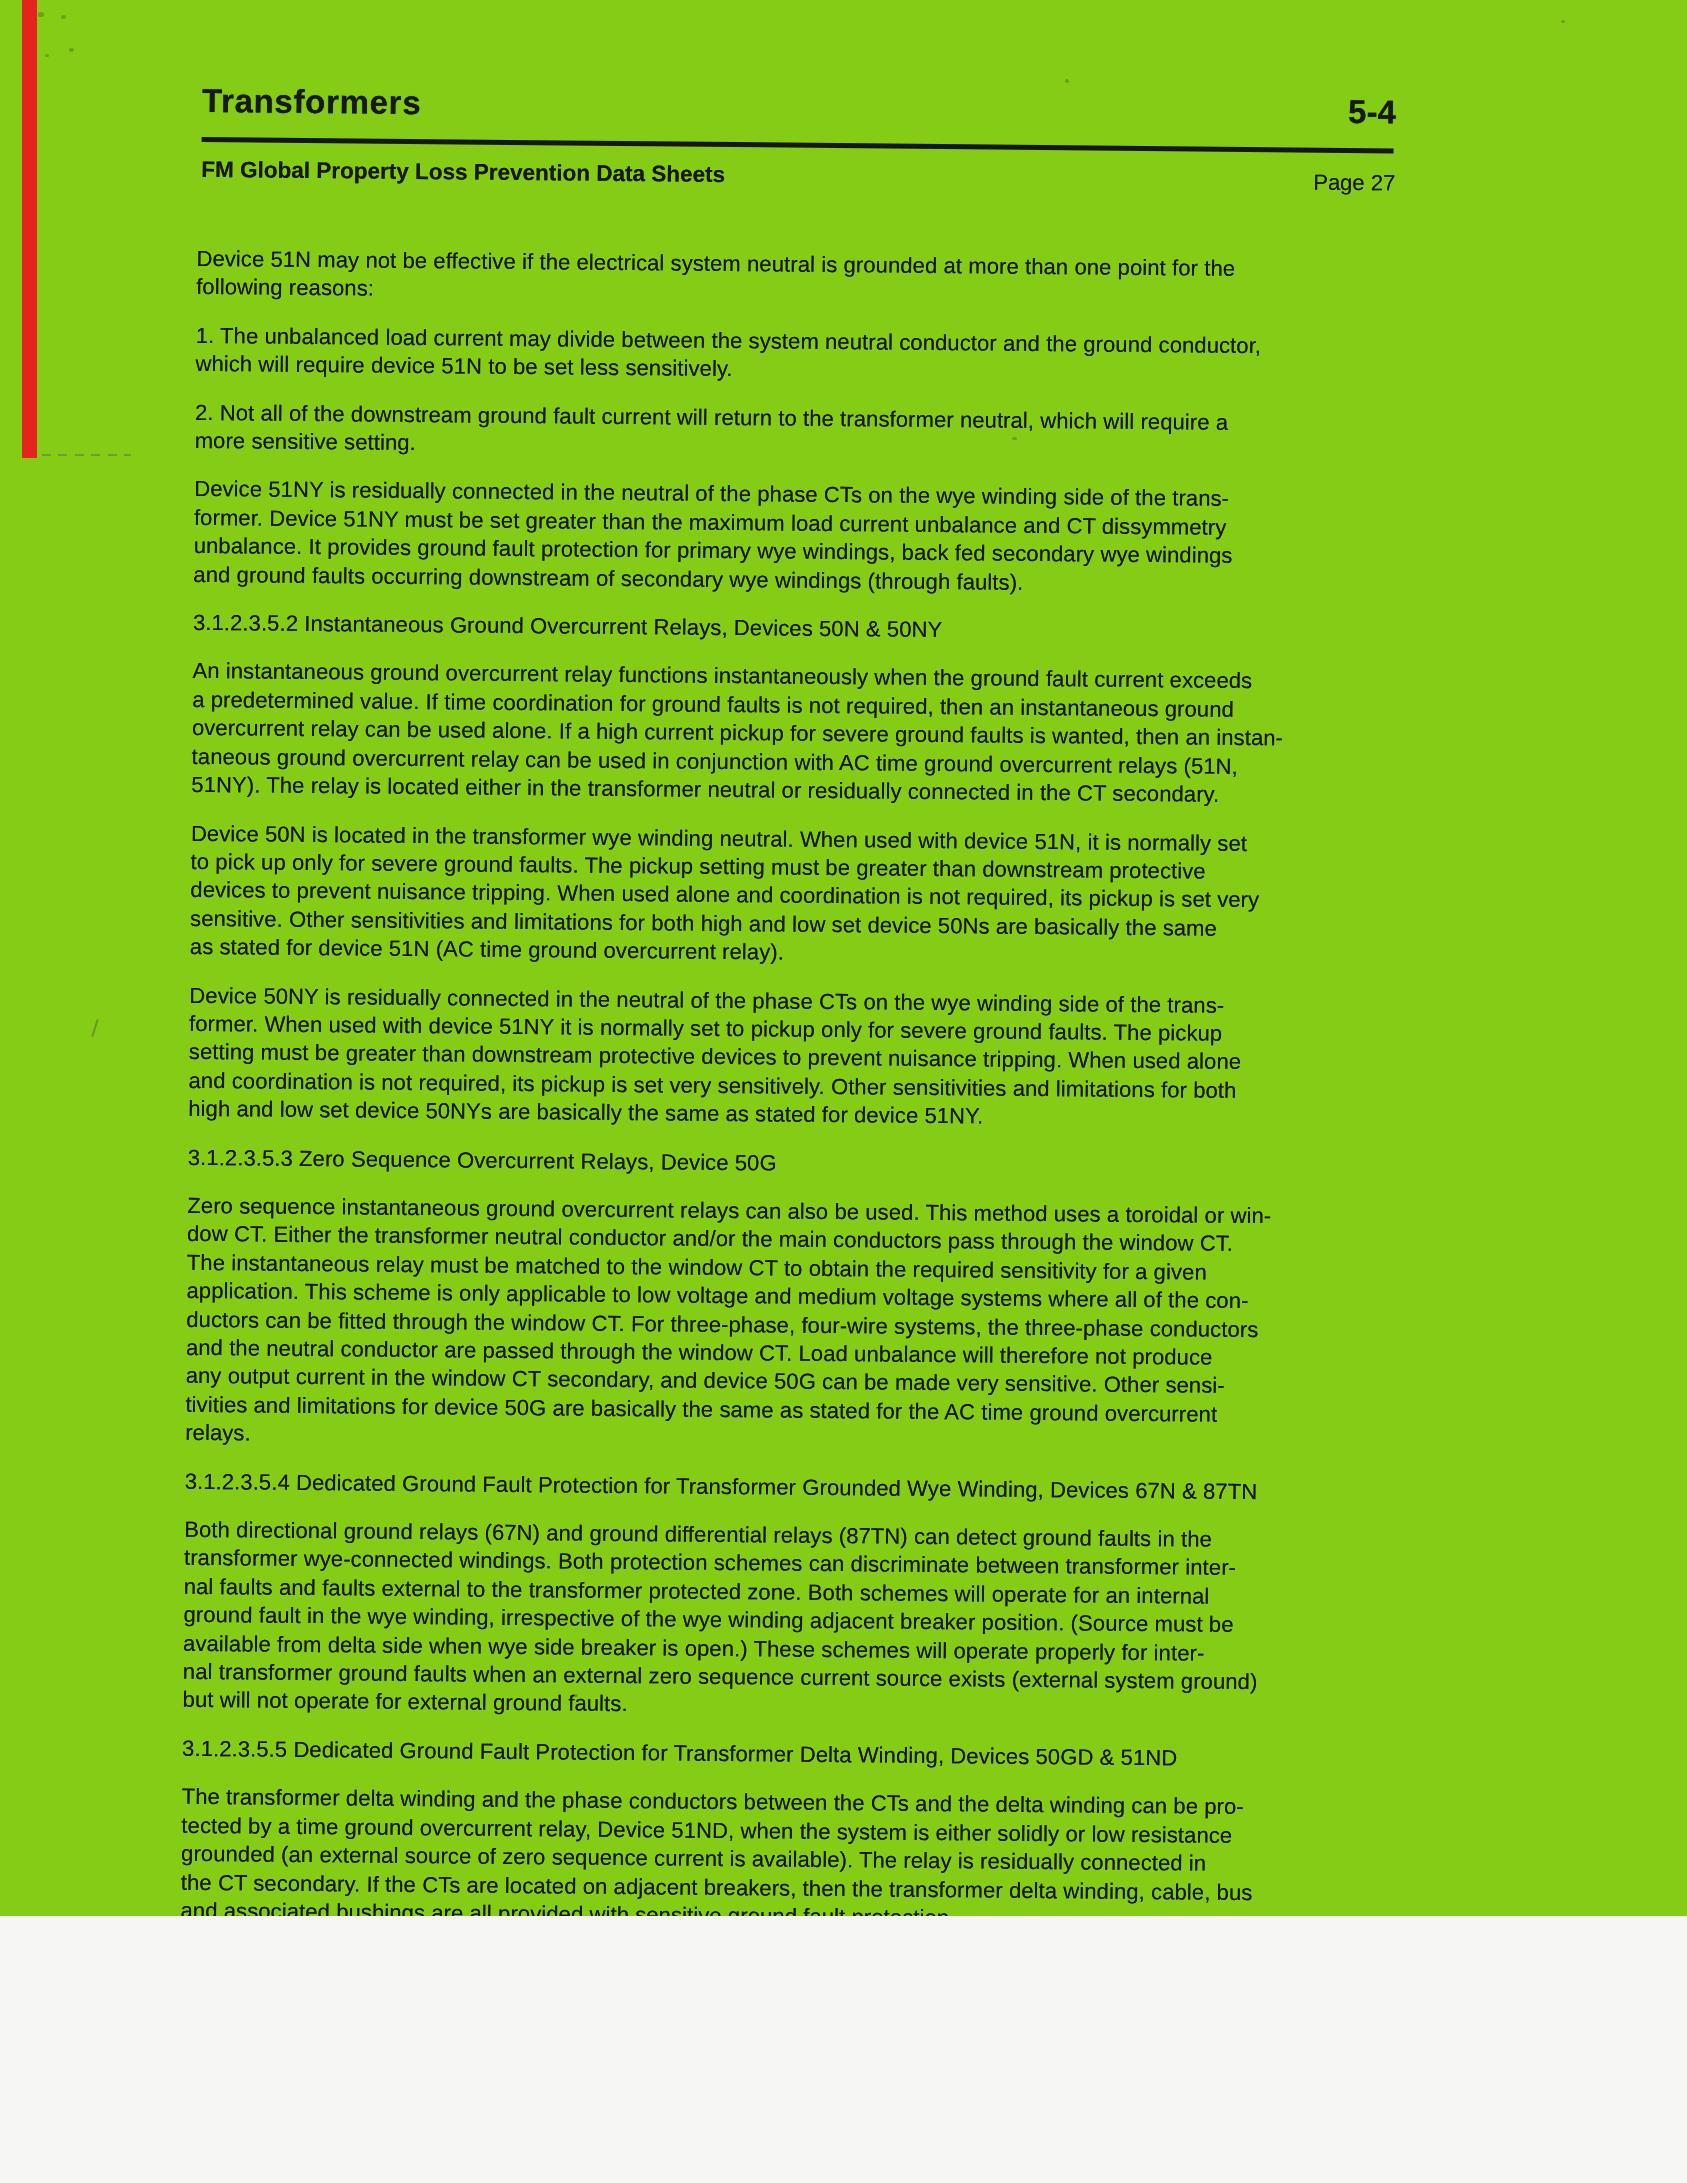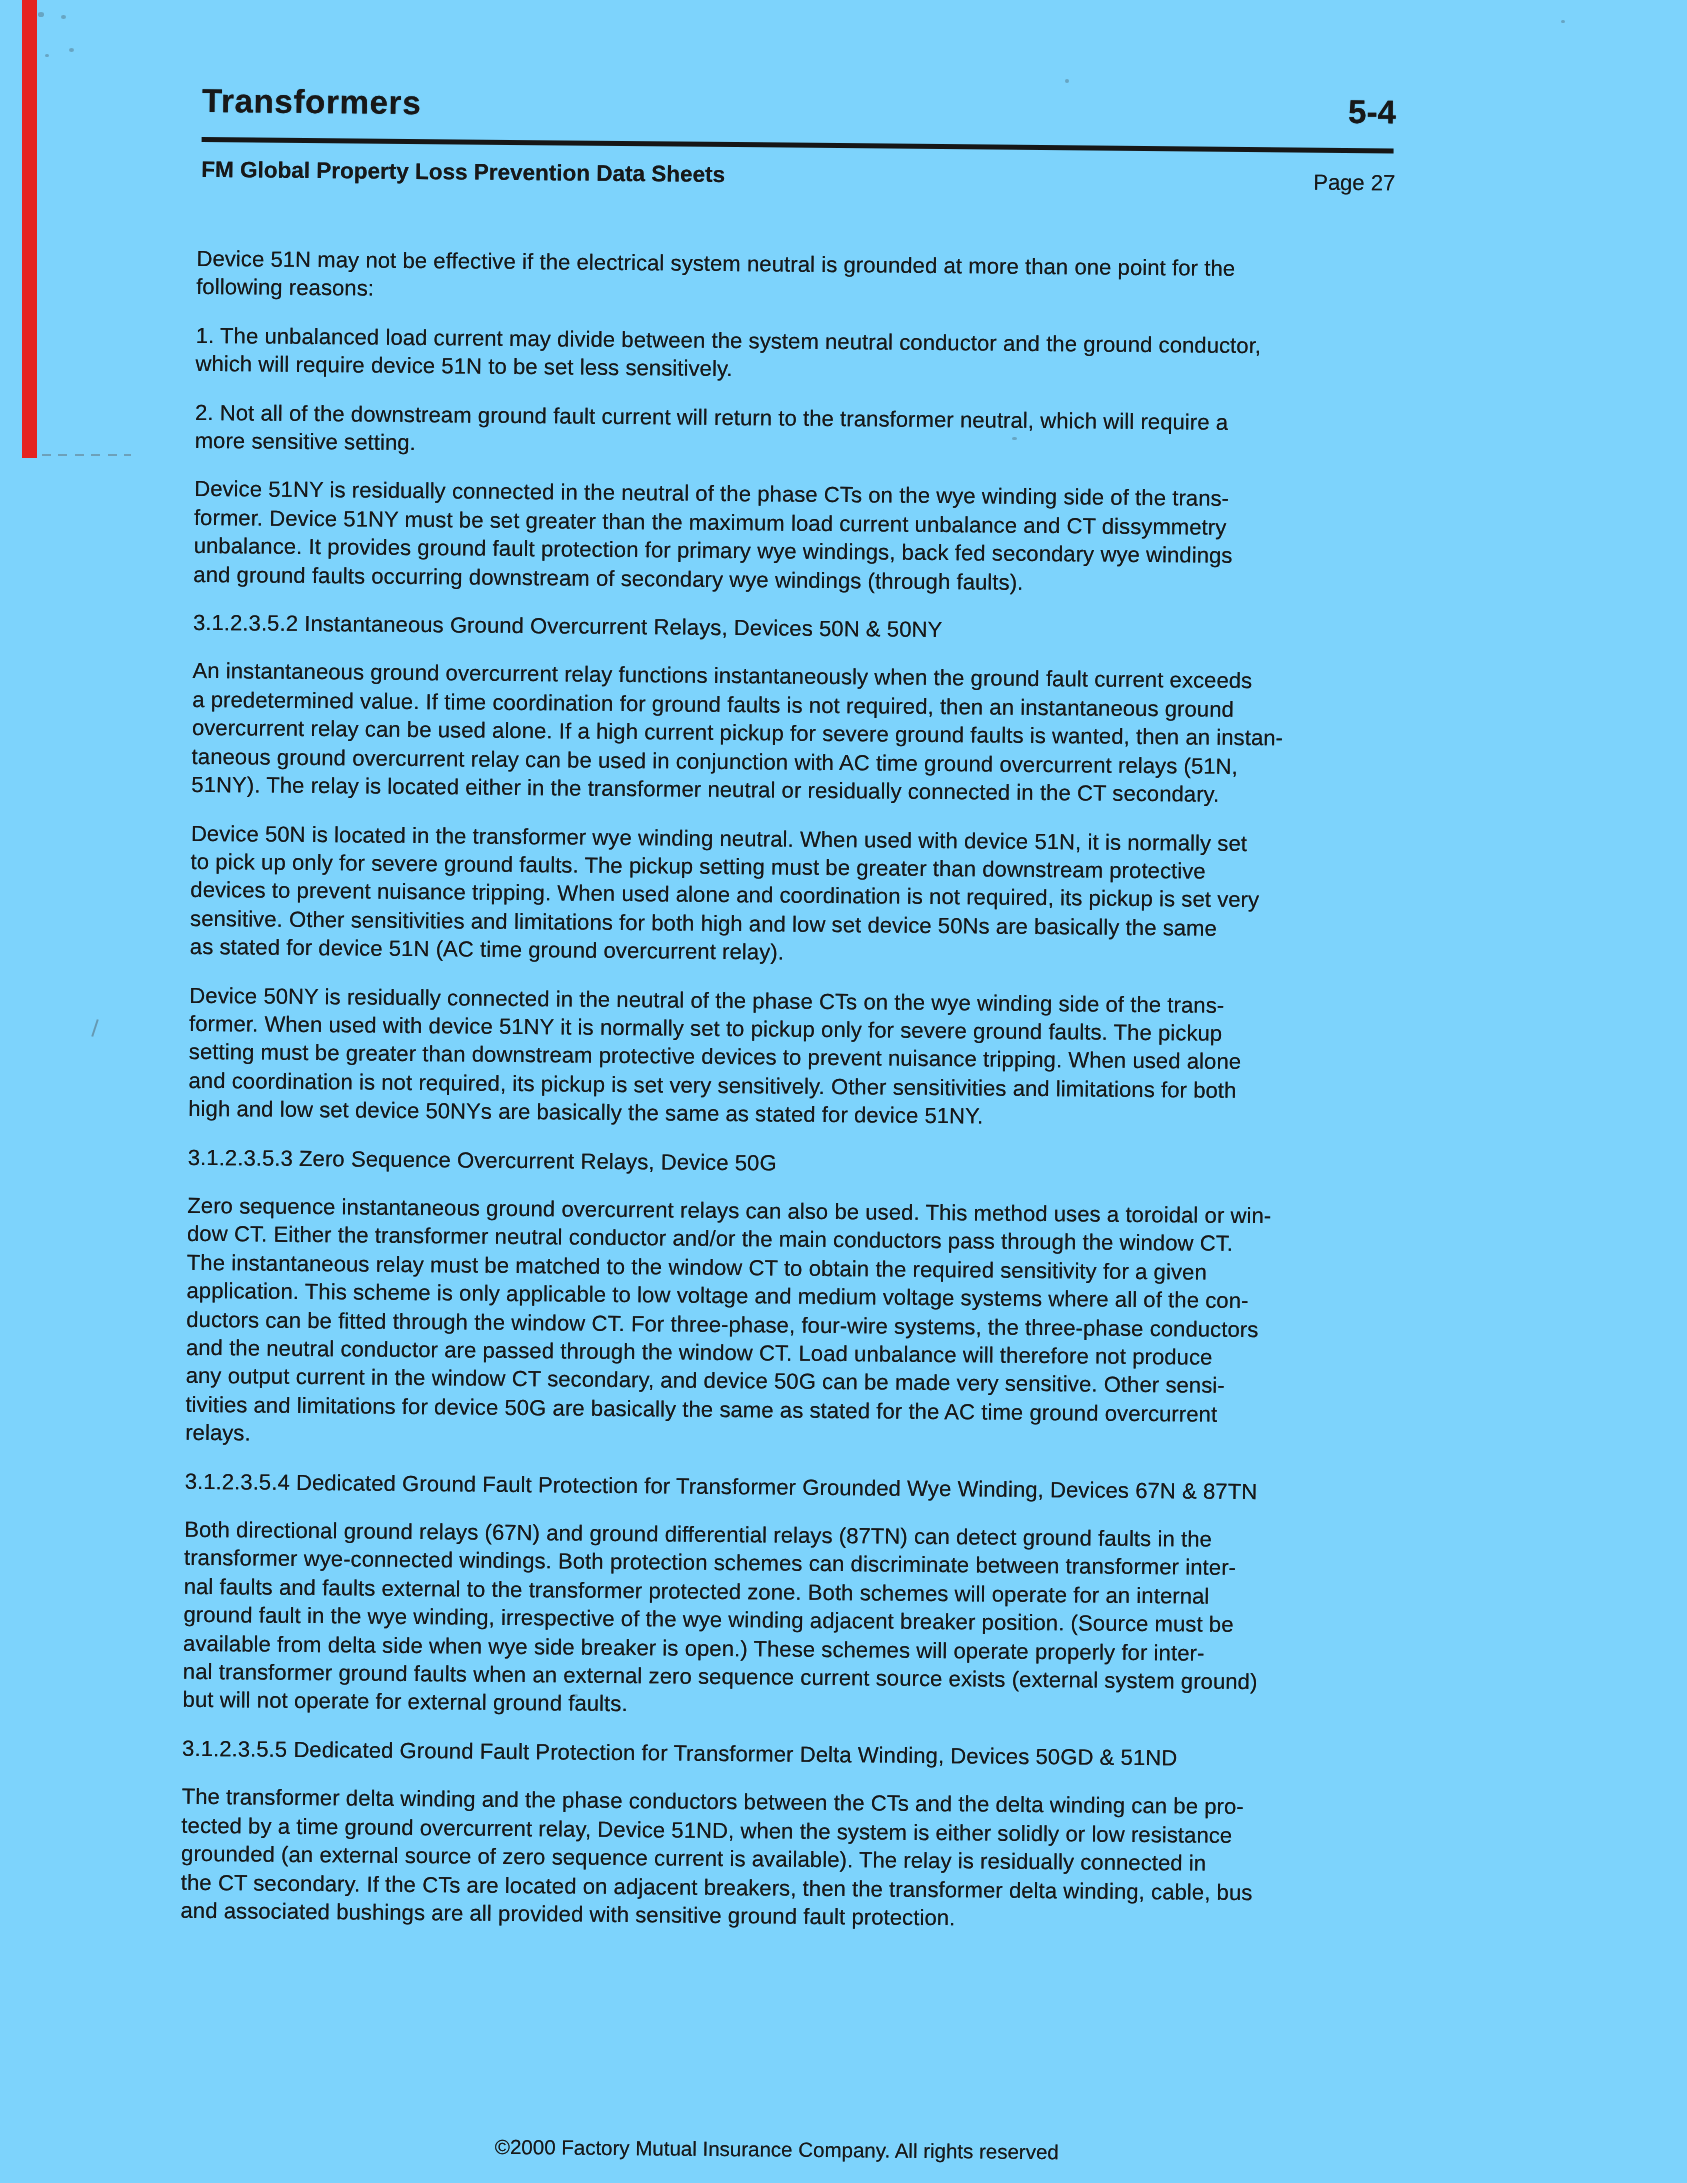--- a/index.html
+++ b/index.html
@@ -3,22 +3,22 @@
 <meta charset="utf-8">
 <style>
   html,body { margin:0; padding:0; }
   body {
     width:1687px; height:2183px;
     background:#f6f6f4;
     font-family:"Liberation Sans","DejaVu Sans",sans-serif;
     color:#181818;
   }
   .page {
-    position:relative; width:1687px; height:2183px;
-    background:#7dd3fc; overflow:hidden;
+    position:relative; width:1687px; height:1916px;
+    background:#84cc16; overflow:hidden;
   }
   
   .skew {
     position:absolute; inset:0;
     transform:rotate(0.55deg);
     transform-origin:205px 99px;
   }
   .doc-title {
     position:absolute; left:202px; top:82px;
     font-size:33px; font-weight:700; letter-spacing:0.7px; margin:0;

